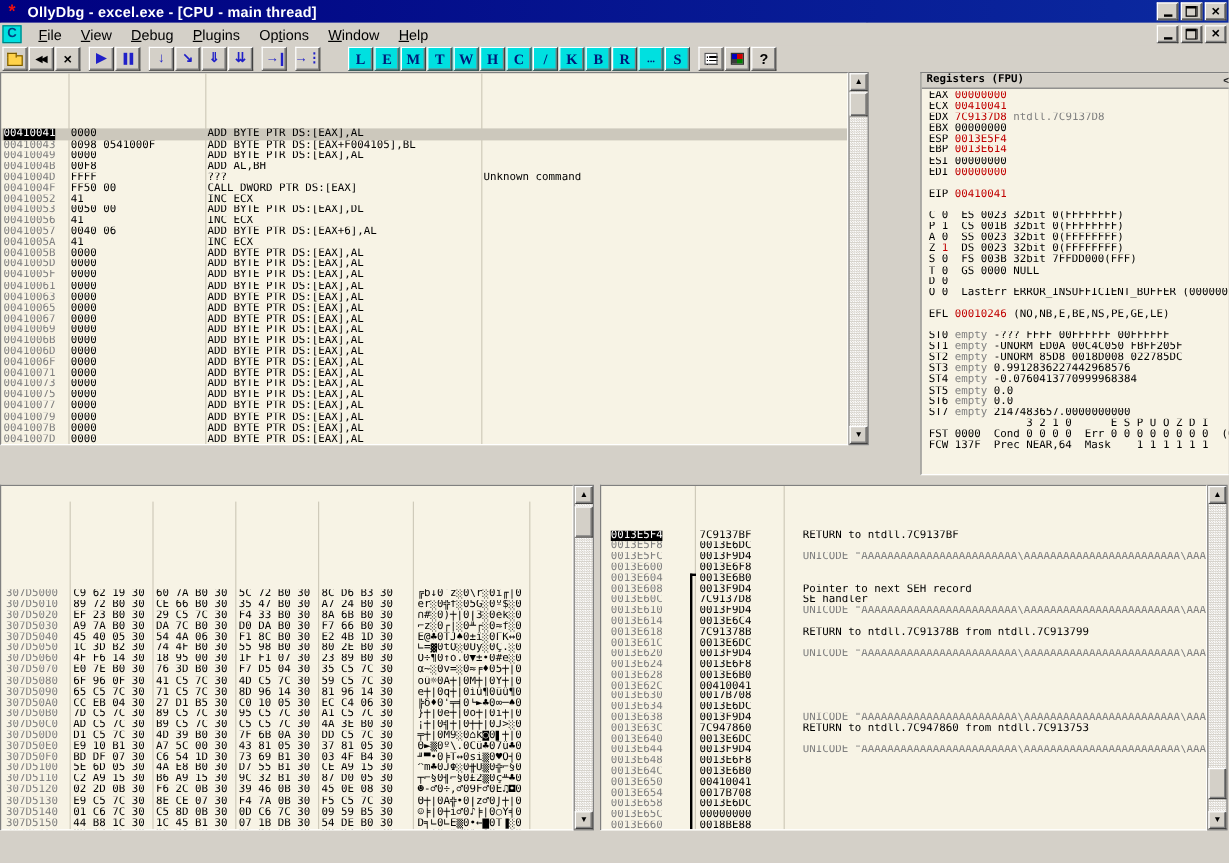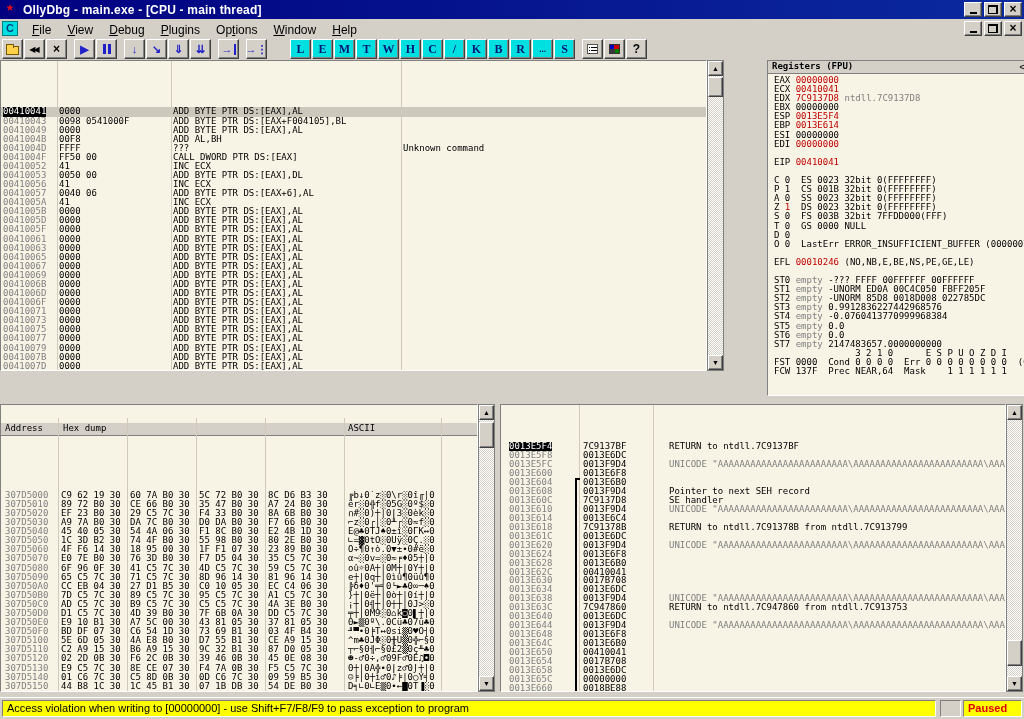--- a/index.html
+++ b/index.html
@@ -119,21 +119,21 @@
   #status-blank{left:940px;width:21px;background:var(--chrome)}
   #status-state{left:963px;width:59px;background:var(--statusyellow);color:#e00000;font-weight:bold}
 </style>
 </head>
 <body>
 
 <div id="app">
 
   <div id="titlebar">
     <span id="title-icon">*</span>
-    <span id="title-text">OllyDbg - main.exe - [CPU - main thread]</span>
+    <span id="title-text">OllyDbg - excel.exe - [CPU - main thread]</span>
     <span class="winbtns">
       <span class="wbtn">
           <span class="ic-min"></span>
         </span>
       <span class="wbtn">
           <span class="ic-restore"></span>
         </span>
       <span class="wbtn">
           <span class="ic-x">×</span>
         </span>
@@ -243,28 +243,20 @@
     </div>
     <div id="reg-lines" class="mono" style="padding-top:2px"><div class="rline"><span class="cl-l">EAX </span><span class="cl-r">00000000</span></div><div class="rline"><span class="cl-l">ECX </span><span class="cl-r">00410041</span></div><div class="rline"><span class="cl-l">EDX </span><span class="cl-r">7C9137D8</span><span class="cl-g"> ntdll.7C9137D8</span></div><div class="rline"><span class="cl-l">EBX </span><span class="cl-l">00000000</span></div><div class="rline"><span class="cl-l">ESP </span><span class="cl-r">0013E5F4</span></div><div class="rline"><span class="cl-l">EBP </span><span class="cl-r">0013E614</span></div><div class="rline"><span class="cl-l">ESI </span><span class="cl-l">00000000</span></div><div class="rline"><span class="cl-l">EDI </span><span class="cl-r">00000000</span></div><div class="rline"></div><div class="rline"><span class="cl-l">EIP </span><span class="cl-r">00410041</span></div><div class="rline"></div><div class="rline"><span class="cl-l">C 0  ES 0023 32bit 0(FFFFFFFF)</span></div><div class="rline"><span class="cl-l">P 1  CS 001B 32bit 0(FFFFFFFF)</span></div><div class="rline"><span class="cl-l">A 0  SS 0023 32bit 0(FFFFFFFF)</span></div><div class="rline"><span class="cl-l">Z </span><span class="cl-r">1</span><span class="cl-l">  DS 0023 32bit 0(FFFFFFFF)</span></div><div class="rline"><span class="cl-l">S 0  FS 003B 32bit 7FFDD000(FFF)</span></div><div class="rline"><span class="cl-l">T 0  GS 0000 NULL</span></div><div class="rline"><span class="cl-l">D 0</span></div><div class="rline"><span class="cl-l">O 0  LastErr ERROR_INSUFFICIENT_BUFFER (0000007A)</span></div><div class="rline"></div><div class="rline"><span class="cl-l">EFL </span><span class="cl-r">00010246</span><span class="cl-l"> (NO,NB,E,BE,NS,PE,GE,LE)</span></div><div class="rline"></div><div class="rline"><span class="cl-l">ST0 </span><span class="cl-g">empty </span><span class="cl-l">-??? FFFF 00FFFFFF 00FFFFFF</span></div><div class="rline"><span class="cl-l">ST1 </span><span class="cl-g">empty </span><span class="cl-l">-UNORM ED0A 00C4C050 FBFF205F</span></div><div class="rline"><span class="cl-l">ST2 </span><span class="cl-g">empty </span><span class="cl-l">-UNORM 85D8 0018D008 022785DC</span></div><div class="rline"><span class="cl-l">ST3 </span><span class="cl-g">empty </span><span class="cl-l">0.9912836227442968576</span></div><div class="rline"><span class="cl-l">ST4 </span><span class="cl-g">empty </span><span class="cl-l">-0.0760413770999968384</span></div><div class="rline"><span class="cl-l">ST5 </span><span class="cl-g">empty </span><span class="cl-l">0.0</span></div><div class="rline"><span class="cl-l">ST6 </span><span class="cl-g">empty </span><span class="cl-l">0.0</span></div><div class="rline"><span class="cl-l">ST7 </span><span class="cl-g">empty </span><span class="cl-l">2147483657.0000000000</span></div><div class="rline"><span class="cl-l">               3 2 1 0      E S P U O Z D I</span></div><div class="rline"><span class="cl-l">FST 0000  Cond 0 0 0 0  Err 0 0 0 0 0 0 0 0  (GT)</span></div><div class="rline"><span class="cl-l">FCW 137F  Prec NEAR,64  Mask    1 1 1 1 1 1</span></div></div>
   </div>
 
   <div id="info" class="mono">
     <div>AL=00</div>
     <div>DS:[00000000]=???</div>
   </div>
 
   <div id="dump" class="pane mono">
-    <div class="paneheader">
-      <span class="hcell" style="left:4px">Address</span>
-      <span class="hcell" style="left:62px">Hex dump</span>
-      <span class="hcell" style="left:347px">ASCII</span>
-      <div class="vdiv" style="left:57px;background:#9a968a"></div>
-      <div class="vdiv" style="left:343px;background:#9a968a"></div>
-      <div class="vdiv" style="left:440px;background:#9a968a"></div>
-    </div>
     <div style="position:absolute;top:13px;bottom:0;left:0;right:0">
       <div class="vdiv" style="left:57px"></div>
       <div class="vdiv" style="left:126px"></div>
       <div class="vdiv" style="left:195px"></div>
       <div class="vdiv" style="left:264px"></div>
       <div class="vdiv" style="left:343px"></div>
       <div class="vdiv" style="left:440px"></div>
       <div id="dump-rows" style="position:relative"><div class="hrow"><span class="d-addr">307D5000</span><span class="d-g d-g0">C9 62 19 30</span><span class="d-g d-g1">60 7A B0 30</span><span class="d-g d-g2">5C 72 B0 30</span><span class="d-g d-g3">8C D6 B3 30</span><span class="d-ascii">╔b↓0`z░0\r░0î╓│0</span></div><div class="hrow"><span class="d-addr">307D5010</span><span class="d-g d-g0">89 72 B0 30</span><span class="d-g d-g1">CE 66 B0 30</span><span class="d-g d-g2">35 47 B0 30</span><span class="d-g d-g3">A7 24 B0 30</span><span class="d-ascii">ër░0╬f░05G░0º$░0</span></div><div class="hrow"><span class="d-addr">307D5020</span><span class="d-g d-g0">EF 23 B0 30</span><span class="d-g d-g1">29 C5 7C 30</span><span class="d-g d-g2">F4 33 B0 30</span><span class="d-g d-g3">8A 6B B0 30</span><span class="d-ascii">∩#░0)┼|0⌠3░0èk░0</span></div><div class="hrow"><span class="d-addr">307D5030</span><span class="d-g d-g0">A9 7A B0 30</span><span class="d-g d-g1">DA 7C B0 30</span><span class="d-g d-g2">D0 DA B0 30</span><span class="d-g d-g3">F7 66 B0 30</span><span class="d-ascii">⌐z░0┌|░0╨┌░0≈f░0</span></div><div class="hrow"><span class="d-addr">307D5040</span><span class="d-g d-g0">45 40 05 30</span><span class="d-g d-g1">54 4A 06 30</span><span class="d-g d-g2">F1 8C B0 30</span><span class="d-g d-g3">E2 4B 1D 30</span><span class="d-ascii">E@♣0TJ♠0±î░0ΓK↔0</span></div><div class="hrow"><span class="d-addr">307D5050</span><span class="d-g d-g0">1C 3D B2 30</span><span class="d-g d-g1">74 4F B0 30</span><span class="d-g d-g2">55 98 B0 30</span><span class="d-g d-g3">80 2E B0 30</span><span class="d-ascii">∟=▓0tO░0Uÿ░0Ç.░0</span></div><div class="hrow"><span class="d-addr">307D5060</span><span class="d-g d-g0">4F F6 14 30</span><span class="d-g d-g1">18 95 00 30</span><span class="d-g d-g2">1F F1 07 30</span><span class="d-g d-g3">23 89 B0 30</span><span class="d-ascii">O÷¶0↑ò.0▼±•0#ë░0</span></div><div class="hrow"><span class="d-addr">307D5070</span><span class="d-g d-g0">E0 7E B0 30</span><span class="d-g d-g1">76 3D B0 30</span><span class="d-g d-g2">F7 D5 04 30</span><span class="d-g d-g3">35 C5 7C 30</span><span class="d-ascii">α~░0v=░0≈╒♦05┼|0</span></div><div class="hrow"><span class="d-addr">307D5080</span><span class="d-g d-g0">6F 96 0F 30</span><span class="d-g d-g1">41 C5 7C 30</span><span class="d-g d-g2">4D C5 7C 30</span><span class="d-g d-g3">59 C5 7C 30</span><span class="d-ascii">oû☼0A┼|0M┼|0Y┼|0</span></div><div class="hrow"><span class="d-addr">307D5090</span><span class="d-g d-g0">65 C5 7C 30</span><span class="d-g d-g1">71 C5 7C 30</span><span class="d-g d-g2">8D 96 14 30</span><span class="d-g d-g3">81 96 14 30</span><span class="d-ascii">e┼|0q┼|0ìû¶0üû¶0</span></div><div class="hrow"><span class="d-addr">307D50A0</span><span class="d-g d-g0">CC EB 04 30</span><span class="d-g d-g1">27 D1 B5 30</span><span class="d-g d-g2">C0 10 05 30</span><span class="d-g d-g3">EC C4 06 30</span><span class="d-ascii">╠δ♦0'╤╡0└►♣0∞─♠0</span></div><div class="hrow"><span class="d-addr">307D50B0</span><span class="d-g d-g0">7D C5 7C 30</span><span class="d-g d-g1">89 C5 7C 30</span><span class="d-g d-g2">95 C5 7C 30</span><span class="d-g d-g3">A1 C5 7C 30</span><span class="d-ascii">}┼|0ë┼|0ò┼|0í┼|0</span></div><div class="hrow"><span class="d-addr">307D50C0</span><span class="d-g d-g0">AD C5 7C 30</span><span class="d-g d-g1">B9 C5 7C 30</span><span class="d-g d-g2">C5 C5 7C 30</span><span class="d-g d-g3">4A 3E B0 30</span><span class="d-ascii">¡┼|0╣┼|0┼┼|0J&gt;░0</span></div><div class="hrow"><span class="d-addr">307D50D0</span><span class="d-g d-g0">D1 C5 7C 30</span><span class="d-g d-g1">4D 39 B0 30</span><span class="d-g d-g2">7F 6B 0A 30</span><span class="d-g d-g3">DD C5 7C 30</span><span class="d-ascii">╤┼|0M9░0⌂k◙0▌┼|0</span></div><div class="hrow"><span class="d-addr">307D50E0</span><span class="d-g d-g0">E9 10 B1 30</span><span class="d-g d-g1">A7 5C 00 30</span><span class="d-g d-g2">43 81 05 30</span><span class="d-g d-g3">37 81 05 30</span><span class="d-ascii">Θ►▒0º\.0Cü♣07ü♣0</span></div><div class="hrow"><span class="d-addr">307D50F0</span><span class="d-g d-g0">BD DF 07 30</span><span class="d-g d-g1">C6 54 1D 30</span><span class="d-g d-g2">73 69 B1 30</span><span class="d-g d-g3">03 4F B4 30</span><span class="d-ascii">╜▀•0╞T↔0si▒0♥O┤0</span></div><div class="hrow"><span class="d-addr">307D5100</span><span class="d-g d-g0">5E 6D 05 30</span><span class="d-g d-g1">4A E8 B0 30</span><span class="d-g d-g2">D7 55 B1 30</span><span class="d-g d-g3">CE A9 15 30</span><span class="d-ascii">^m♣0JΦ░0╫U▒0╬⌐§0</span></div><div class="hrow"><span class="d-addr">307D5110</span><span class="d-g d-g0">C2 A9 15 30</span><span class="d-g d-g1">B6 A9 15 30</span><span class="d-g d-g2">9C 32 B1 30</span><span class="d-g d-g3">87 D0 05 30</span><span class="d-ascii">┬⌐§0╢⌐§0£2▒0ç╨♣0</span></div><div class="hrow"><span class="d-addr">307D5120</span><span class="d-g d-g0">02 2D 0B 30</span><span class="d-g d-g1">F6 2C 0B 30</span><span class="d-g d-g2">39 46 0B 30</span><span class="d-g d-g3">45 0E 08 30</span><span class="d-ascii">☻-♂0÷,♂09F♂0E♫◘0</span></div><div class="hrow"><span class="d-addr">307D5130</span><span class="d-g d-g0">E9 C5 7C 30</span><span class="d-g d-g1">8E CE 07 30</span><span class="d-g d-g2">F4 7A 0B 30</span><span class="d-g d-g3">F5 C5 7C 30</span><span class="d-ascii">Θ┼|0Ä╬•0⌠z♂0⌡┼|0</span></div><div class="hrow"><span class="d-addr">307D5140</span><span class="d-g d-g0">01 C6 7C 30</span><span class="d-g d-g1">C5 8D 0B 30</span><span class="d-g d-g2">0D C6 7C 30</span><span class="d-g d-g3">09 59 B5 30</span><span class="d-ascii">☺╞|0┼ì♂0♪╞|0○Y╡0</span></div><div class="hrow"><span class="d-addr">307D5150</span><span class="d-g d-g0">44 B8 1C 30</span><span class="d-g d-g1">1C 45 B1 30</span><span class="d-g d-g2">07 1B DB 30</span><span class="d-g d-g3">54 DE B0 30</span><span class="d-ascii">D╕∟0∟E▒0•←█0T▐░0</span></div><div class="hrow"><span class="d-addr">307D5160</span><span class="d-g d-g0">09 17 06 30</span><span class="d-g d-g1">D6 2A 0B 30</span><span class="d-g d-g2">B6 D2 05 30</span><span class="d-g d-g3">89 D2 05 30</span><span class="d-ascii">○↨♠0╓*♂0╢╥♣0ë╥♣0</span></div></div>
     </div>
   </div>
@@ -279,19 +271,14 @@
     <div class="vdiv" style="left:152px"></div>
     <div id="stack-rows" style="position:relative;padding-top:1px"><div class="srow sel"><span class="s-addr">0013E5F4</span><span class="s-val">7C9137BF</span><span class="s-com">RETURN to ntdll.7C9137BF</span></div><div class="srow"><span class="s-addr">0013E5F8</span><span class="s-val">0013E6DC</span></div><div class="srow"><span class="s-addr">0013E5FC</span><span class="s-val">0013F9D4</span><span class="s-com uni">UNICODE "AAAAAAAAAAAAAAAAAAAAAAAA\AAAAAAAAAAAAAAAAAAAAAAAA\AAAAAAAAAAAA</span></div><div class="srow"><span class="s-addr">0013E600</span><span class="s-val">0013E6F8</span></div><div class="srow"><span class="s-addr">0013E604</span><span class="s-val">0013E6B0</span></div><div class="srow"><span class="s-addr">0013E608</span><span class="s-val">0013F9D4</span><span class="s-com">Pointer to next SEH record</span></div><div class="srow"><span class="s-addr">0013E60C</span><span class="s-val">7C9137D8</span><span class="s-com">SE handler</span></div><div class="srow"><span class="s-addr">0013E610</span><span class="s-val">0013F9D4</span><span class="s-com uni">UNICODE "AAAAAAAAAAAAAAAAAAAAAAAA\AAAAAAAAAAAAAAAAAAAAAAAA\AAAAAAAAAAAA</span></div><div class="srow"><span class="s-addr">0013E614</span><span class="s-val">0013E6C4</span></div><div class="srow"><span class="s-addr">0013E618</span><span class="s-val">7C91378B</span><span class="s-com">RETURN to ntdll.7C91378B from ntdll.7C913799</span></div><div class="srow"><span class="s-addr">0013E61C</span><span class="s-val">0013E6DC</span></div><div class="srow"><span class="s-addr">0013E620</span><span class="s-val">0013F9D4</span><span class="s-com uni">UNICODE "AAAAAAAAAAAAAAAAAAAAAAAA\AAAAAAAAAAAAAAAAAAAAAAAA\AAAAAAAAAAAA</span></div><div class="srow"><span class="s-addr">0013E624</span><span class="s-val">0013E6F8</span></div><div class="srow"><span class="s-addr">0013E628</span><span class="s-val">0013E6B0</span></div><div class="srow"><span class="s-addr">0013E62C</span><span class="s-val">00410041</span></div><div class="srow"><span class="s-addr">0013E630</span><span class="s-val">0017B708</span></div><div class="srow"><span class="s-addr">0013E634</span><span class="s-val">0013E6DC</span></div><div class="srow"><span class="s-addr">0013E638</span><span class="s-val">0013F9D4</span><span class="s-com uni">UNICODE "AAAAAAAAAAAAAAAAAAAAAAAA\AAAAAAAAAAAAAAAAAAAAAAAA\AAAAAAAAAAAA</span></div><div class="srow"><span class="s-addr">0013E63C</span><span class="s-val">7C947860</span><span class="s-com">RETURN to ntdll.7C947860 from ntdll.7C913753</span></div><div class="srow"><span class="s-addr">0013E640</span><span class="s-val">0013E6DC</span></div><div class="srow"><span class="s-addr">0013E644</span><span class="s-val">0013F9D4</span><span class="s-com uni">UNICODE "AAAAAAAAAAAAAAAAAAAAAAAA\AAAAAAAAAAAAAAAAAAAAAAAA\AAAAAAAAAAAA</span></div><div class="srow"><span class="s-addr">0013E648</span><span class="s-val">0013E6F8</span></div><div class="srow"><span class="s-addr">0013E64C</span><span class="s-val">0013E6B0</span></div><div class="srow"><span class="s-addr">0013E650</span><span class="s-val">00410041</span></div><div class="srow"><span class="s-addr">0013E654</span><span class="s-val">0017B708</span></div><div class="srow"><span class="s-addr">0013E658</span><span class="s-val">0013E6DC</span></div><div class="srow"><span class="s-addr">0013E65C</span><span class="s-val">00000000</span></div><div class="srow"><span class="s-addr">0013E660</span><span class="s-val">0018BE88</span></div></div>
     <div id="stack-bracket" style="top: 72.6px; height: 213.4px;"></div>
   </div>
   <div id="sb-stack" class="sb">
     <span class="sb-btn sb-up">▲</span>
     <span class="sb-thumb" style="top:235px;height:26px"></span>
     <span class="sb-btn sb-dn">▼</span>
   </div>
 
-  <div id="statusbar">
-    <span id="status-msg" class="sseg">Access violation when writing to [00000000] - use Shift+F7/F8/F9 to pass exception to program</span>
-    <span id="status-blank" class="sseg"></span>
-    <span id="status-state" class="sseg">Paused</span>
-  </div>
 
 </div>
 
 </body></html>

